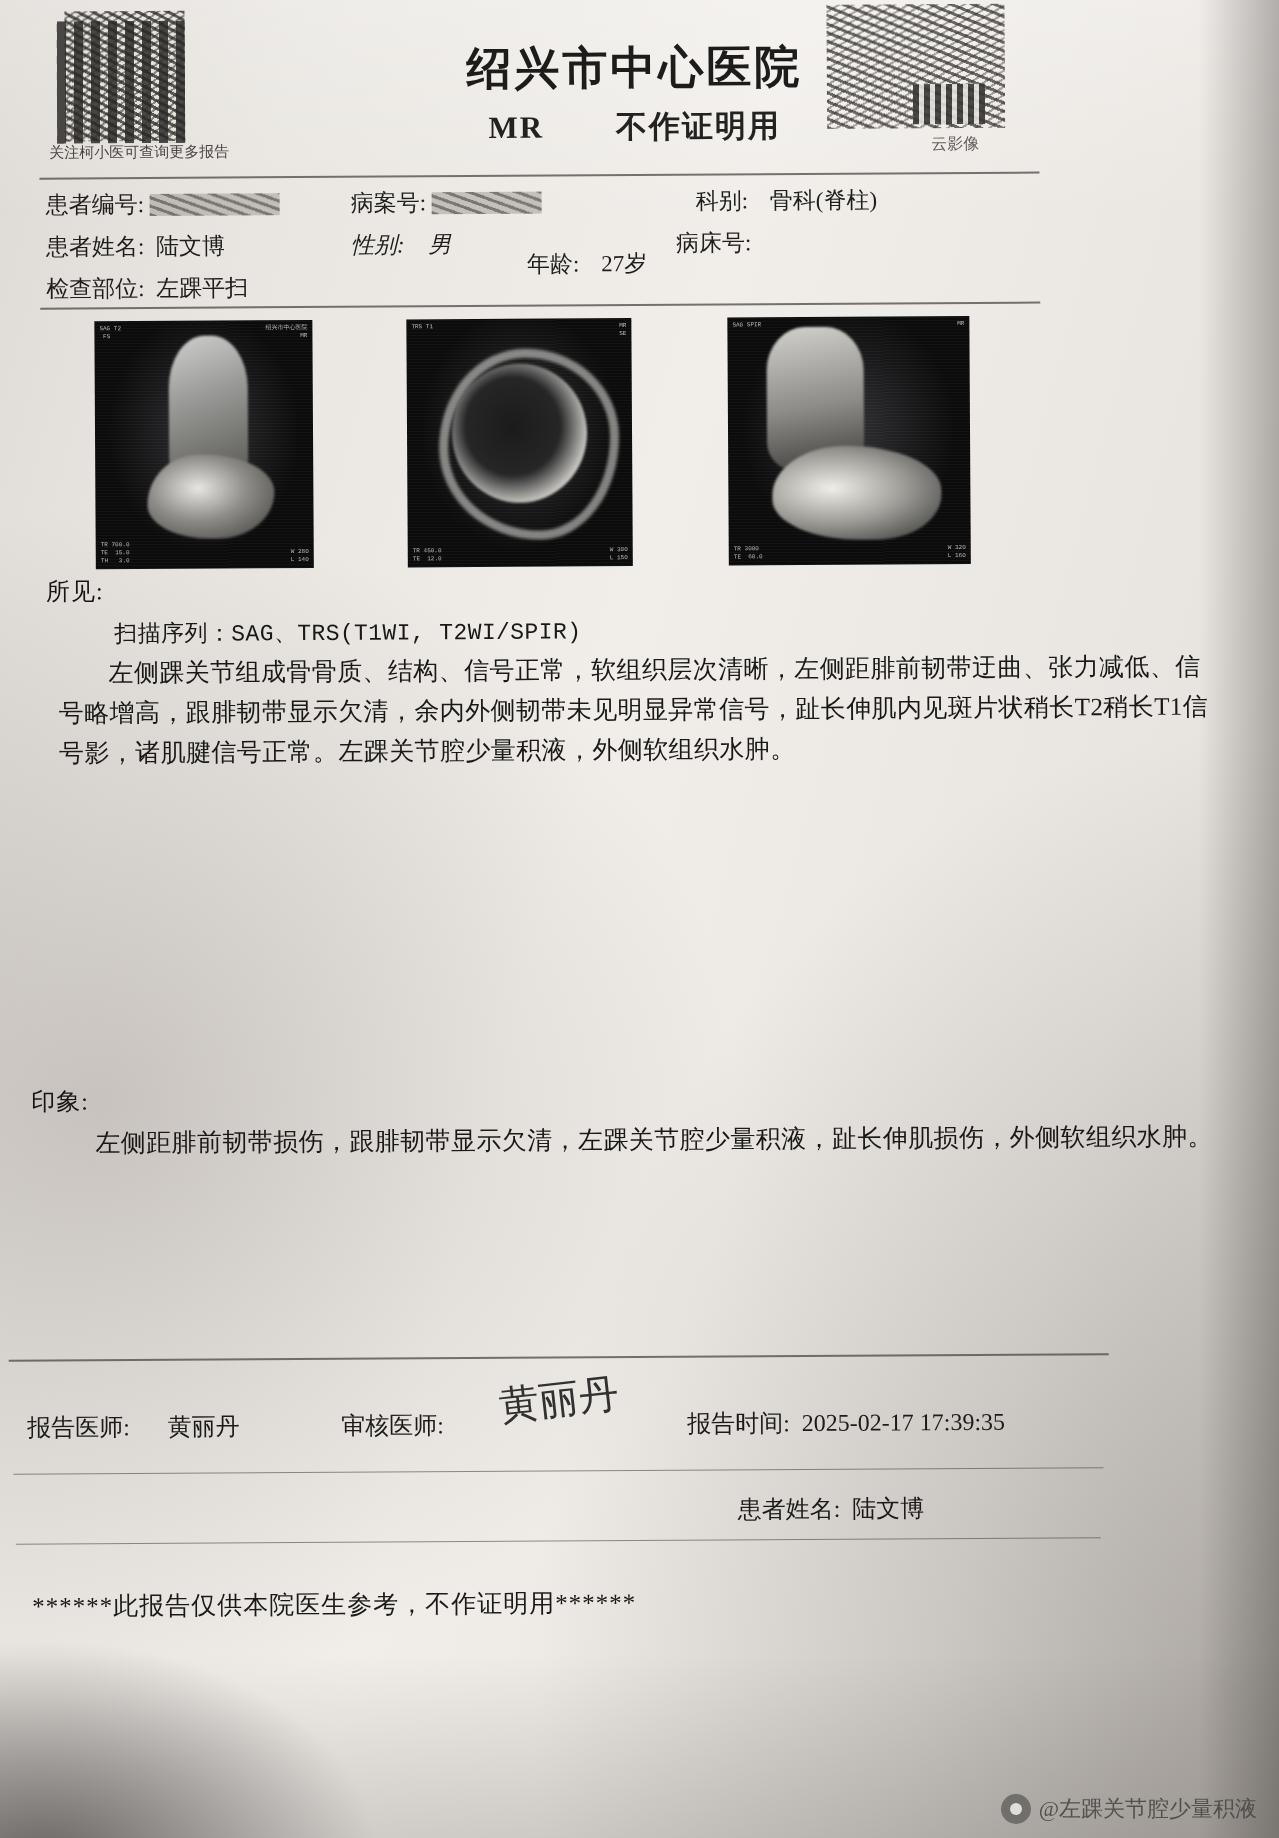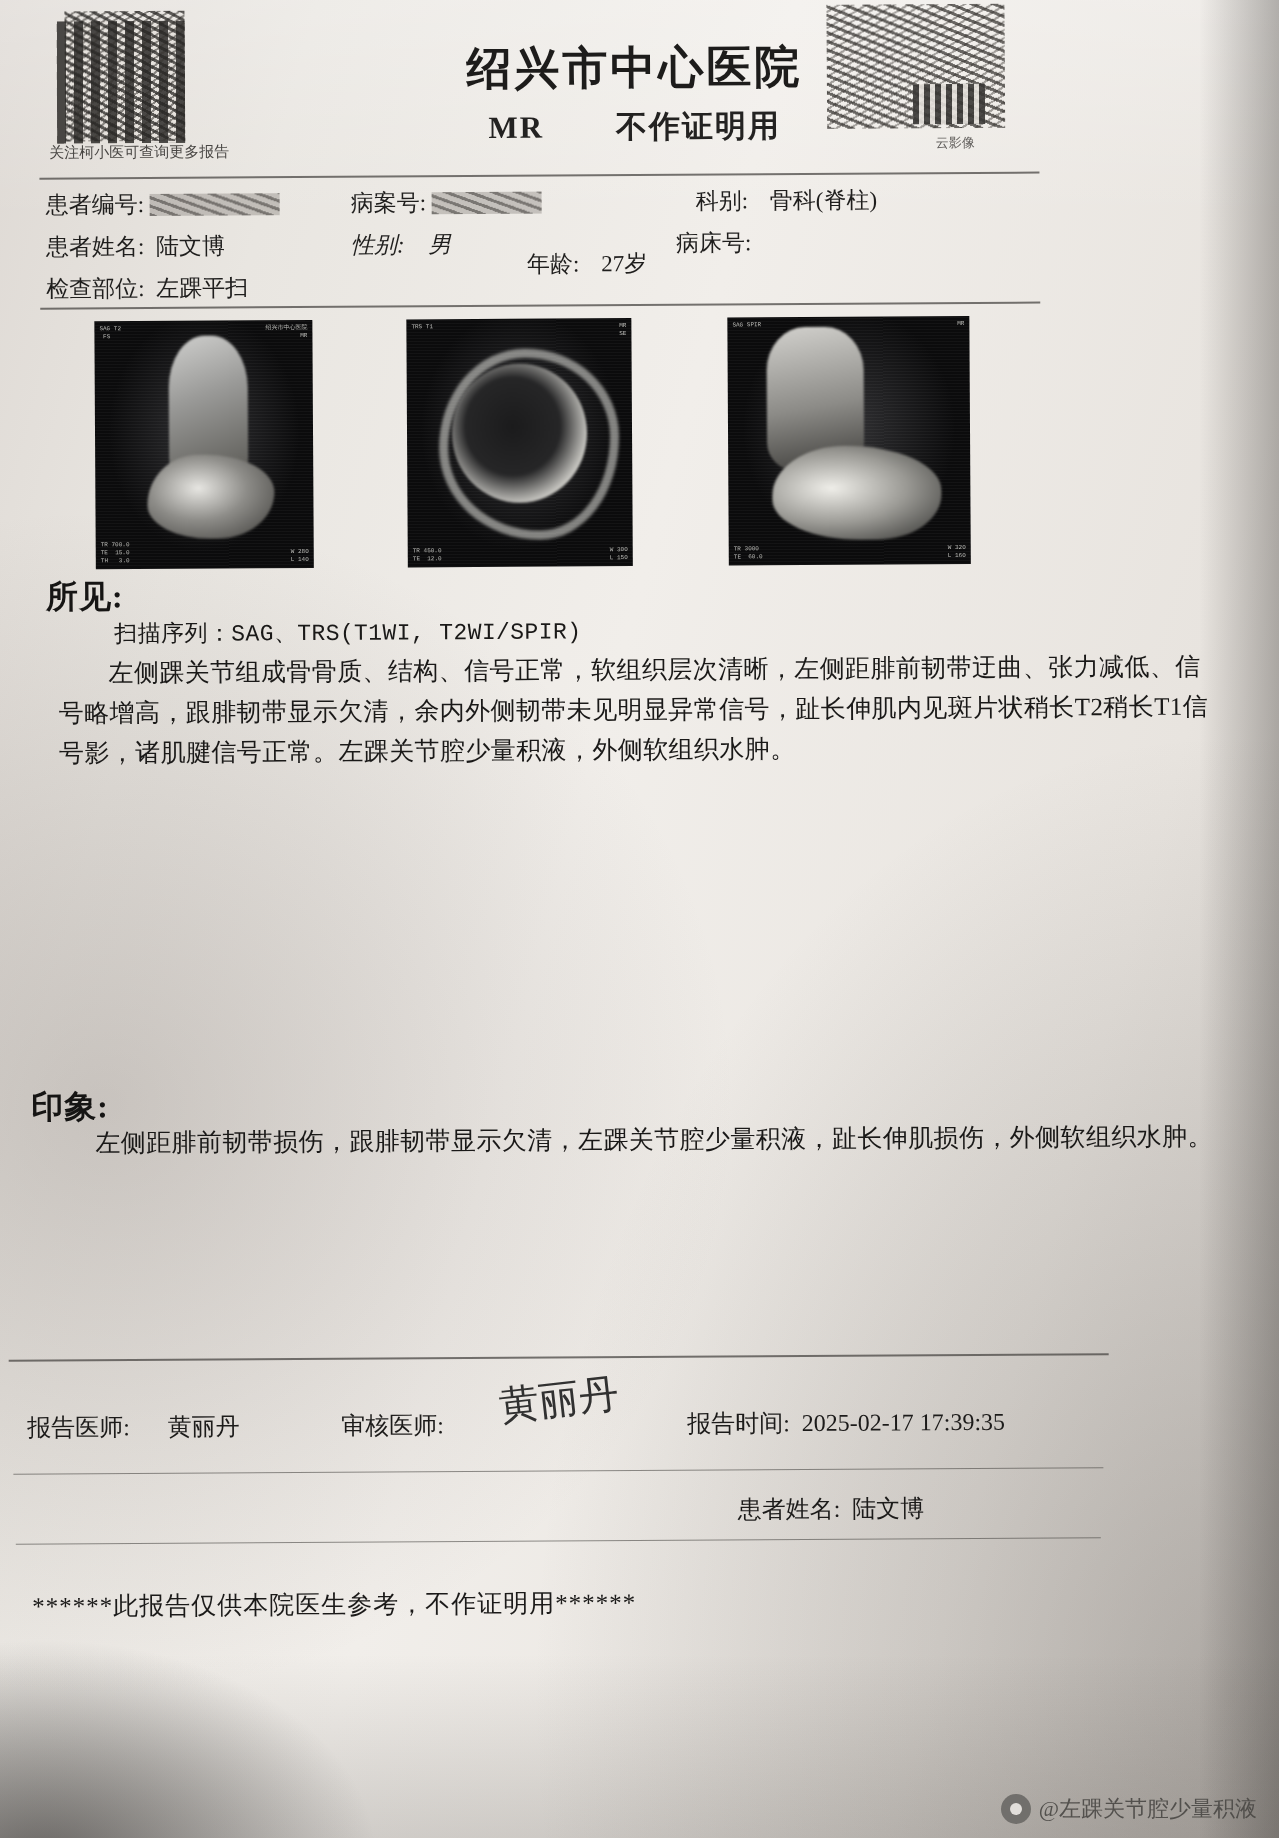--- a/index.html
+++ b/index.html
@@ -119,21 +119,21 @@
       repeating-linear-gradient(90deg, #3a3836 0 6px, #e3dfda 6px 11px),
       repeating-linear-gradient(0deg, #3a3836 0 5px, #e3dfda 5px 10px);
     opacity: .9;
   }
   .brand-caption {
     position: absolute;
     top: 136px;
     left: 880px;
     width: 160px;
     text-align: center;
-    font-size: 13px;
+    font-size: 16px;
     color: #3a3735;
     opacity: .8;
   }
 
   
   .rule {
     position: absolute;
     height: 2px;
     background: #4a4744;
     opacity: .75;
@@ -244,23 +244,23 @@
     white-space: pre;
   }
   .st-tl { left: 5px; top: 4px; }
   .st-tr { right: 5px; top: 4px; text-align: right; }
   .st-bl { left: 5px; bottom: 4px; }
   .st-br { right: 5px; bottom: 4px; text-align: right; }
 
   
   .section-head {
     position: absolute;
-    font-size: 32px;
+    font-size: 24px;
     color: #161514;
-    font-weight: bold;
+    font-weight: normal;
     letter-spacing: 1px;
   }
   .body-text {
     position: absolute;
     font-size: 25px;
     line-height: 40px;
     color: #1a1918;
     letter-spacing: .4px;
   }
   .indent { text-indent: 50px; }

